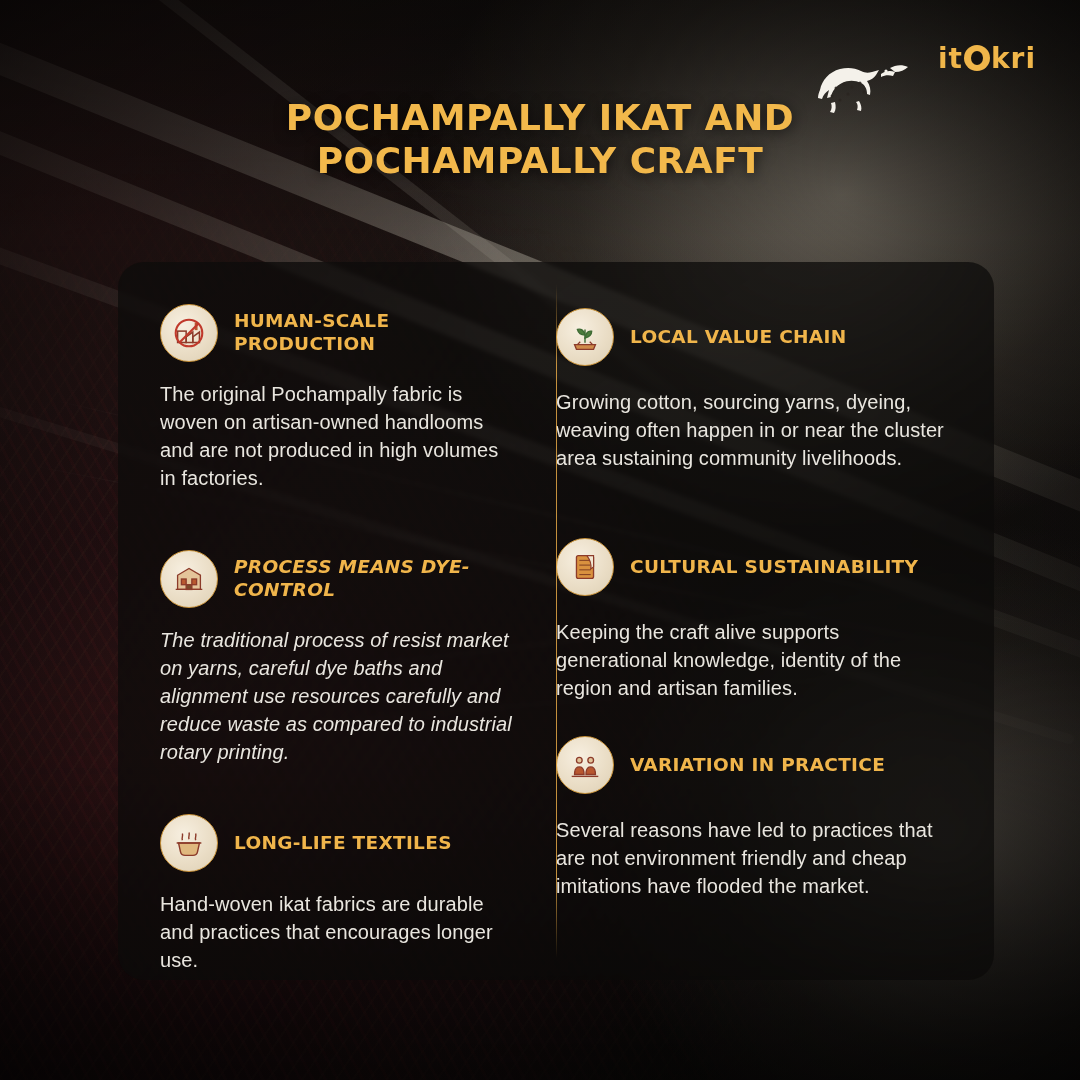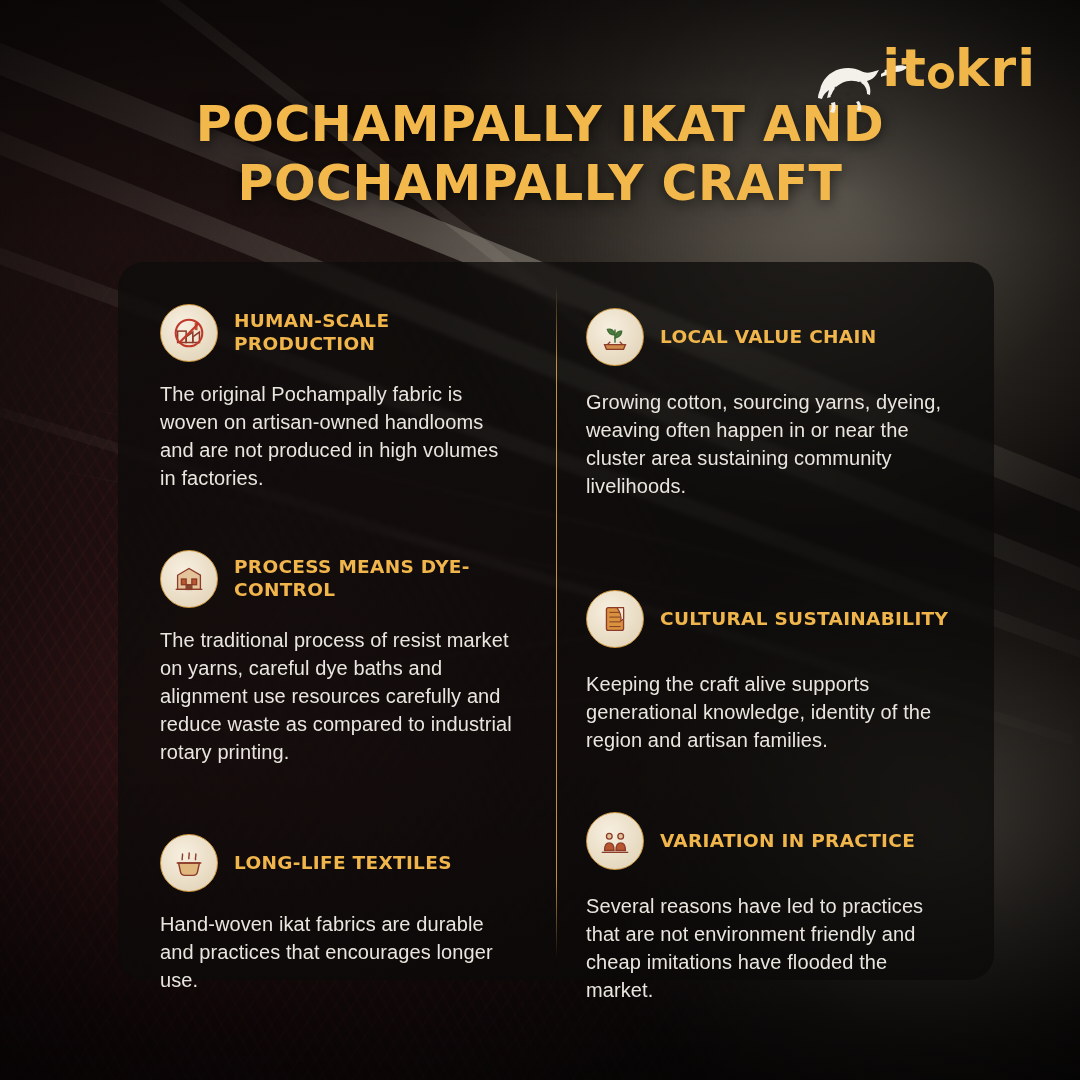--- a/index.html
+++ b/index.html
@@ -72,21 +72,21 @@
   
   .brand {
     position: absolute;
     top: 42px;
     right: 44px;
     text-align: right;
     z-index: 6;
   }
   .brand-word {
     font-family: "DejaVu Sans", sans-serif;
-    font-size: 52px;
+    font-size: 28px;
     font-weight: 700;
     letter-spacing: 1px;
     color: #f0b64a;
     line-height: 1;
   }
   .brand-word .dot-o {
     display: inline-block;
     width: 26px; height: 26px;
     border-radius: 50%;
     background: #f0b64a;
@@ -116,21 +116,21 @@
   .title {
     position: absolute;
     top: 96px;
     left: 0;
     width: 1080px;
     text-align: center;
     z-index: 5;
     color: #f2b84b;
     font-family: "DejaVu Sans", sans-serif;
     font-weight: 700;
-    font-size: 49px;
+    font-size: 36px;
     line-height: 1.20;
     letter-spacing: 0.5px;
     text-shadow: 0 2px 14px rgba(0,0,0,0.65);
   }
   .title-line-2 { display: block; }
 
   
   .panel {
     position: absolute;
     left: 118px;
@@ -153,21 +153,21 @@
     width: 1px;
     background: linear-gradient(180deg, rgba(228,168,70,0) 0%, rgba(228,168,70,0.85) 12%, rgba(228,168,70,0.85) 88%, rgba(228,168,70,0) 100%);
   }
 
   .col {
     width: 50%;
     display: flex;
     flex-direction: column;
   }
   .col-left  { padding-right: 42px; padding-left: 6px; }
-  .col-right { padding-left: 30px; padding-right: 8px; gap: 24px; }
+  .col-right { padding-right: 8px; }
 
   .item { margin-bottom: 4px; }
   .item-head {
     display: flex;
     align-items: center;
     gap: 16px;
     margin-bottom: 18px;
   }
 
   .icon-badge {
@@ -198,21 +198,21 @@
     font-size: 20px;
     line-height: 1.40;
     letter-spacing: 0.1px;
   }
 
   
   .row-1 { margin-bottom: 52px; }
   .row-2 { margin-bottom: 52px; }
 
   .col-left  .row-1 { margin-bottom: 58px; }
-  .col-left  .row-2 { margin-bottom: 68px; }
+  .col-left  .row-2 { margin-bottom: 48px; font-style: italic; }
   .col-right .row-1 { margin-bottom: 66px; }
   .col-right .row-2 { margin-bottom: 34px; }
 
   .col-right .item-head { margin-bottom: 22px; }
   .col-right { padding-top: 4px; }
 </style>
 </head>
 <body>
 
 <div id="poster">

